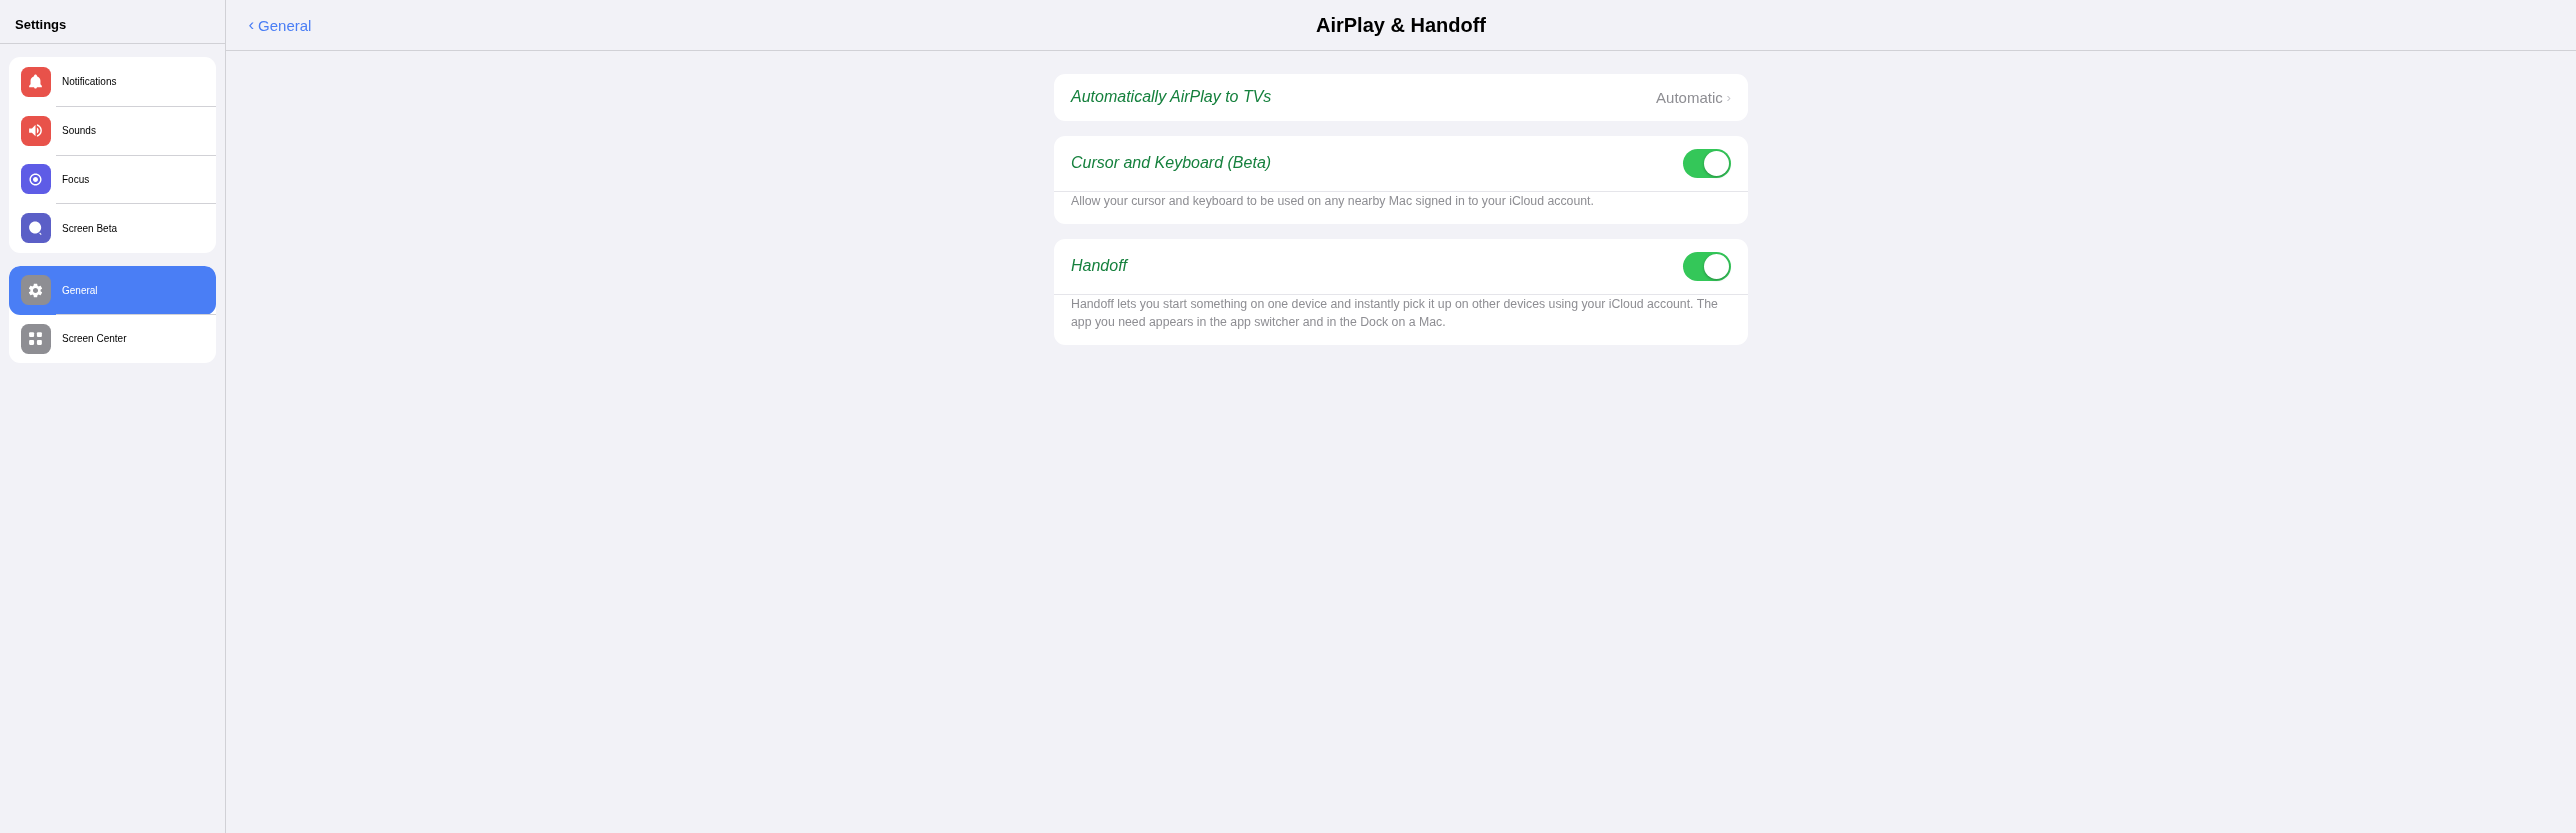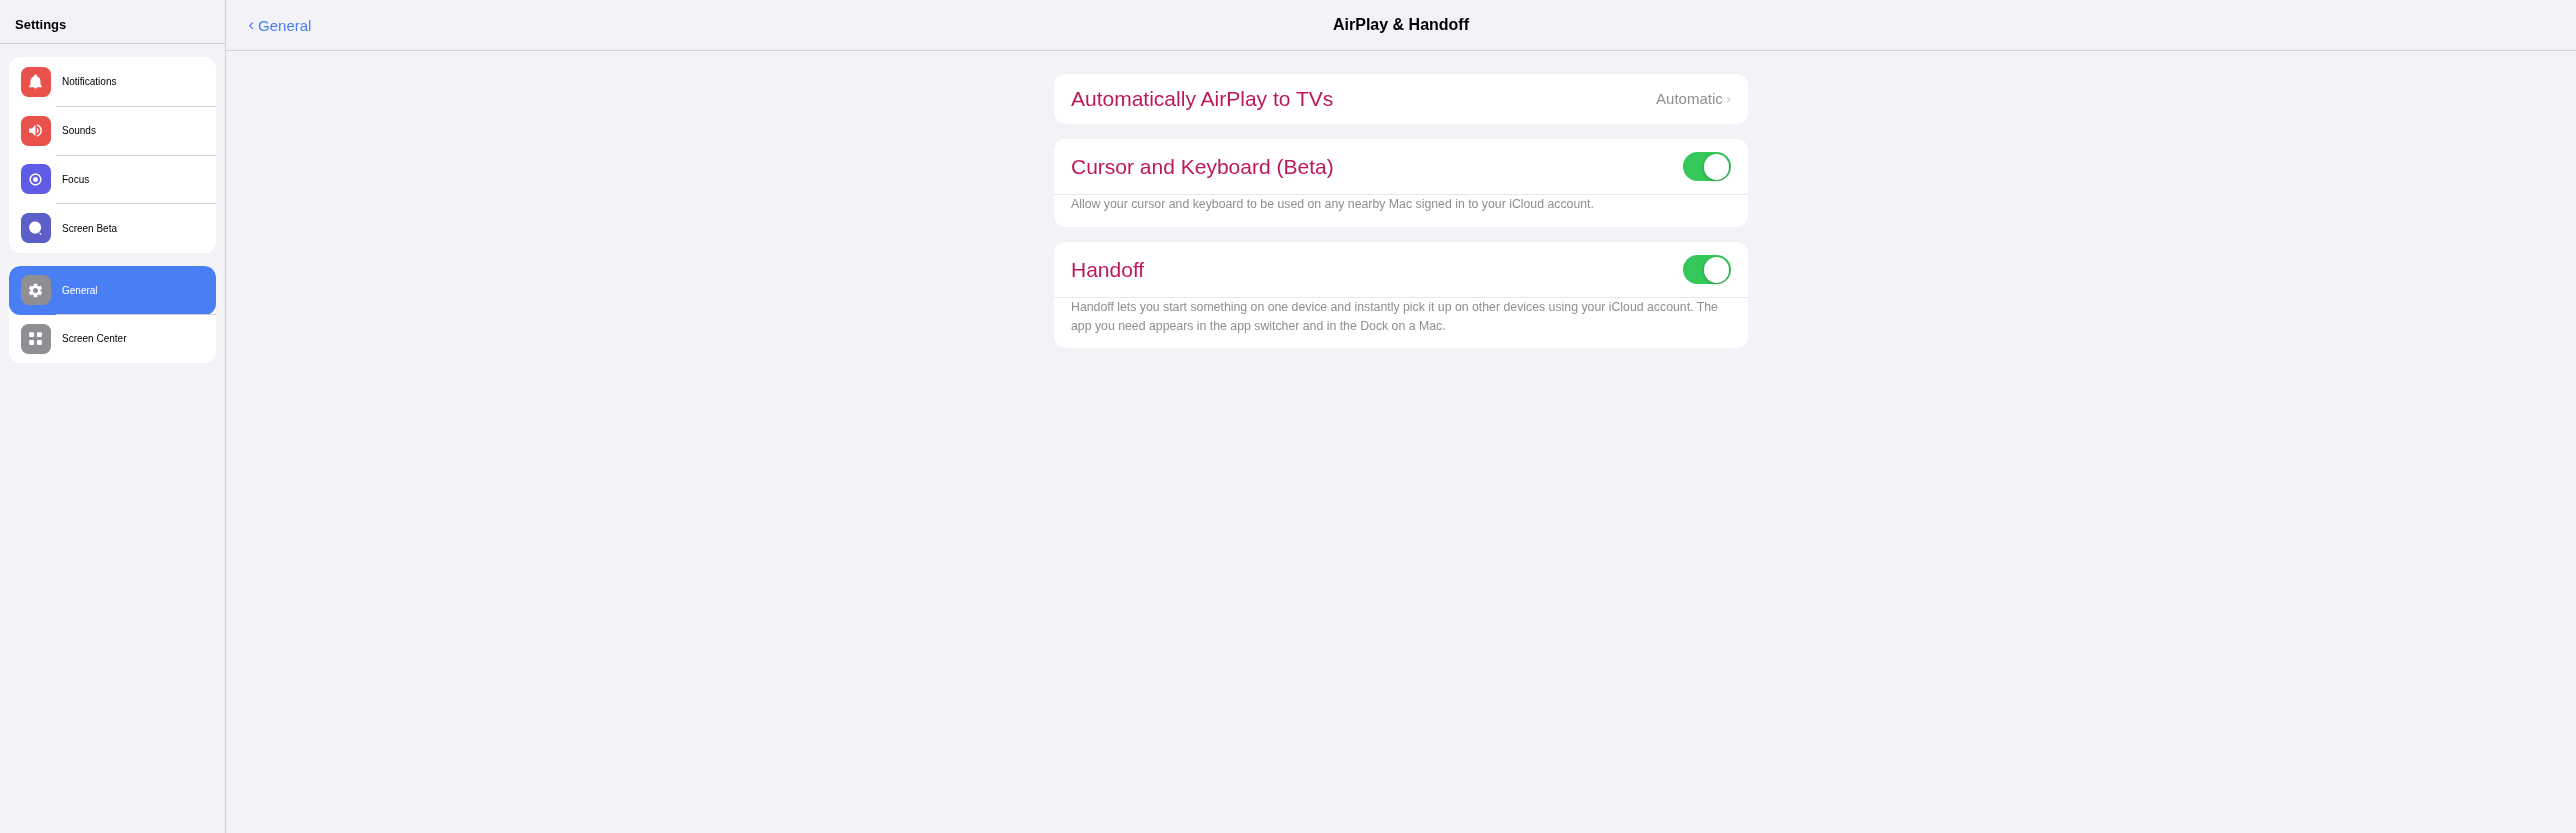--- a/index.html
+++ b/index.html
@@ -127,21 +127,21 @@
 
     .back-chevron {
       font-size: 17px;
       color: #4a7ef5;
     }
 
     .main-title {
       position: absolute;
       left: 50%;
       transform: translateX(-50%);
-      font-size: 16px;
+      font-size: 20px;
       font-weight: 600;
       color: #000;
     }
 
     .main-content {
       padding: 22.6px 30px;
       display: flex;
       flex-direction: column;
       gap: 15px;
       max-width: 754px;
@@ -157,23 +157,24 @@
 
     .settings-row {
       display: flex;
       align-items: center;
       padding: 13.2px 17px;
       gap: 11.3px;
       min-height: 47px;
     }
 
     .settings-row-label {
-      font-size: 21px;
-      color: #be185d;
+      font-size: 16px;
+      color: #15803d;
       flex: 1;
+      font-style: italic;
     }
 
     .settings-row-value {
       font-size: 15px;
       color: #8e8e93;
       display: flex;
       align-items: center;
       gap: 3.8px;
     }
 

